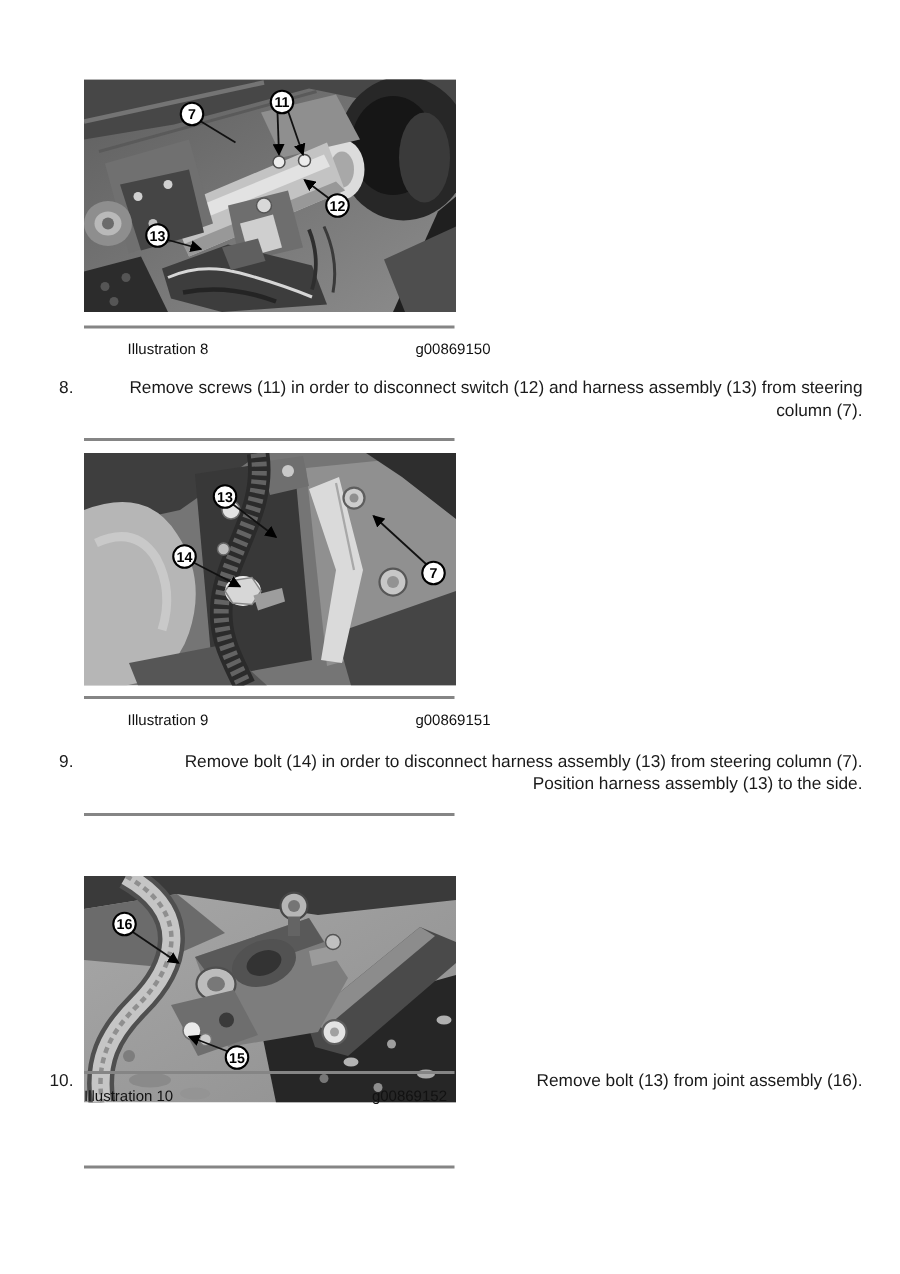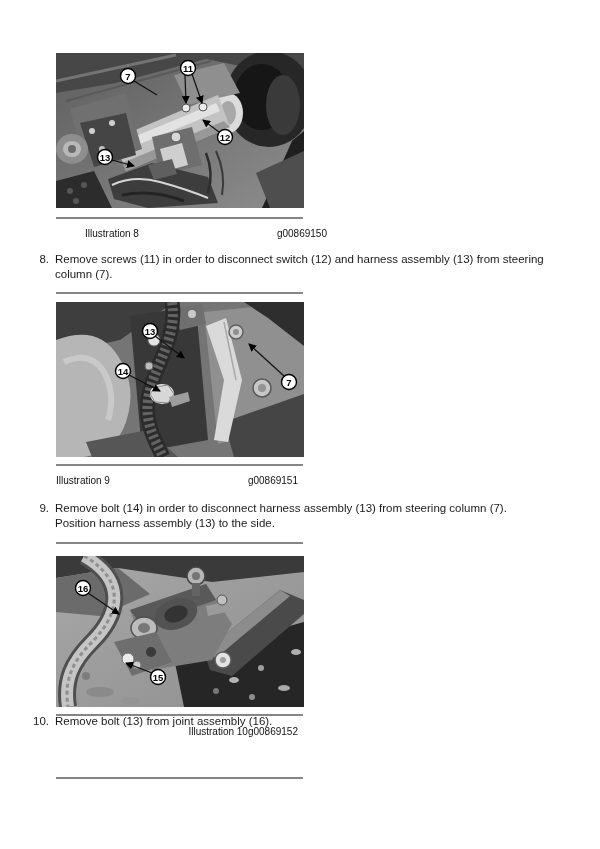--- a/index.html
+++ b/index.html
@@ -9,21 +9,21 @@
   }
   .photo{position:absolute;left:56px;width:248px;}
   .photo svg{display:block;}
   .rule{position:absolute;left:56px;width:247px;height:1.5px;background:#858585;}
   .cap{
     position:absolute;left:56px;width:242px;display:flex;
     justify-content:space-between;font-size:10px;line-height:12px;color:#111;
   }
   .step{position:absolute;left:30px;width:545px;font-size:11.5px;line-height:14.5px;}
   .step .num{position:absolute;left:0;top:0;width:19px;text-align:right;}
-  .step .txt{margin-left:25px;white-space:pre-line;}
+  .step .txt{margin-left:25px;white-space:pre-line;text-align:right;}
   svg text.co{
     font-family:"Liberation Sans",sans-serif;font-weight:bold;
     font-size:9.5px;text-anchor:middle;fill:#000;
   }
   .leader{stroke:#111;stroke-width:1.2;fill:none;}
   .cocirc{fill:#ffffff;stroke:#000;stroke-width:1.4;}
 </style>
 </head>
 <body>
 
@@ -162,33 +162,33 @@
       </g>
       <g>
         <line class="leader" x1="228" y1="74" x2="193" y2="42" marker-end="url(#ah2)"></line>
         <circle class="cocirc" cx="233" cy="80" r="7.5"></circle>
         <text class="co" x="233" y="83.5">7</text>
       </g>
     </svg>
   </div>
 
   <div class="rule" style="top:464px;"></div>
-  <div class="cap" style="top:475px;">
+  <div class="cap" style="top:475px;margin-left:29px;">
     <span>Illustration 9</span>
     <span>g00869151</span>
   </div>
 
   <div class="step" style="top:501px;">
     <span class="num">9.</span>
     <div class="txt">Remove bolt (14) in order to disconnect harness assembly (13) from steering column (7).
 Position harness assembly (13) to the side.</div>
   </div>
 
   <div class="rule" style="top:542px;"></div>
-  <div class="photo" style="top:556px;">
+  <div class="photo" style="top:584px;">
     <svg width="248" height="151" viewBox="0 0 248 151">
       <defs>
         <linearGradient id="p3bg" x1="0" y1="0" x2="1" y2="1">
           <stop offset="0" stop-color="#a8a8a8"></stop>
             <stop offset="1" stop-color="#8f8f8f"></stop>
         </linearGradient>
         <marker id="ah3" markerUnits="userSpaceOnUse" markerWidth="8" markerHeight="8" refX="7" refY="4" orient="auto">
           <path d="M0,0 L8,4 L0,8 Z" fill="#000"></path>
         </marker>
       </defs>
@@ -238,21 +238,21 @@
       </g>
       <g>
         <line class="leader" x1="96" y1="117" x2="70" y2="107" marker-end="url(#ah3)"></line>
         <circle class="cocirc" cx="102" cy="121" r="7.5"></circle>
         <text class="co" x="102" y="124.5">15</text>
       </g>
     </svg>
   </div>
 
   <div class="rule" style="top:714px;"></div>
-  <div class="cap" style="top:726px;justify-content:flex-end;">
+  <div class="cap" style="top:726px;">
     <span>Illustration 10</span>
     <span>g00869152</span>
   </div>
 
   <div class="step" style="top:714px;">
     <span class="num">10.</span>
     <div class="txt">Remove bolt (13) from joint assembly (16).</div>
   </div>
 
   <div class="rule" style="top:777px;"></div>

